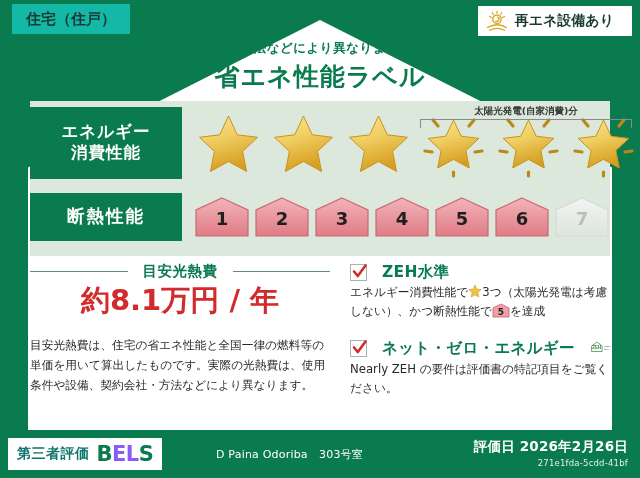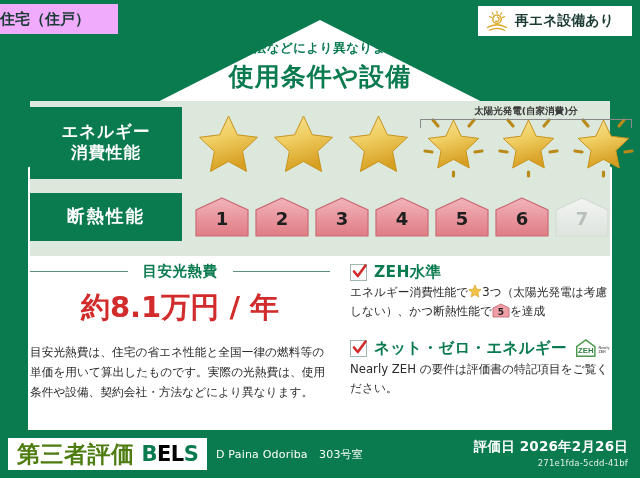--- a/index.html
+++ b/index.html
@@ -21,24 +21,24 @@
     left: 28px; top: 20px;
     width: 584px; height: 410px;
     background: #ffffff;
     -webkit-clip-path: polygon(0% 36%, 50% 0%, 100% 36%, 100% 100%, 0% 100%);
     clip-path: polygon(0% 36%, 50% 0%, 100% 36%, 100% 100%, 0% 100%);
   }
 
   
   .category-tag {
     position: absolute;
-    left: 0px; top: 4px;
+    left: 12px; top: 4px;
     width: 118px; height: 30px;
-    background: #f0abfc;
-    display: flex; align-items: center; justify-content: flex-start;
+    background: #14b8a6;
+    display: flex; align-items: center; justify-content: center;
     font-size: 15px; font-weight: bold; color: #1a3a33;
     letter-spacing: 0px;
   }
 
   
   .renew-badge {
     position: absolute;
     right: 8px; top: 6px;
     height: 30px;
     background: #ffffff;
@@ -146,40 +146,39 @@
   .cost-head {
     display: flex; align-items: center; gap: 15px;
     justify-content: center;
   }
   .cost-head .line { flex: 1; height: 1px; background: #5c8f7c; }
   .cost-head .t {
     font-size: 14.5px; font-weight: bold; color: #0a7a4f;
     letter-spacing: 0.5px; white-space: nowrap;
   }
   .cost-value {
-    margin-top: 7px;
     text-align: center;
     font-size: 29px; font-weight: bold; color: #d22b2b;
     letter-spacing: 0px;
   }
   .cost-note {
     margin-top: 14px;
     font-size: 11.7px; color: #2a2a2a;
     line-height: 1.72;
     letter-spacing: 0px;
   }
 
   
   .zeh-col {
     position: absolute;
     left: 350px; top: 262px; width: 262px;
   }
   .zeh-item + .zeh-item { margin-top: 17px; }
   .zeh-title {
-    display: flex; align-items: center; gap: 7px; text-align: center;
+    display: flex; align-items: center; gap: 15px; text-align: center;
   }
   .check-box {
     width: 17px; height: 17px;
     border: 1.5px solid #9fb8ab;
     background: #fff;
     position: relative; flex: 0 0 17px;
   }
   .check-box svg { position: absolute; left: 0; top: -3px; width: 17px; height: 19px; }
   .zeh-title .t {
     font-size: 15.5px; font-weight: bold; color: #0a7a4f;
@@ -207,28 +206,28 @@
     width: 640px; height: 46px;
     background: #0a7a4f;
   }
   .bels-tag {
     position: absolute; left: 8px; top: 6px;
     height: 32px; background: #ffffff;
     display: flex; align-items: center;
     padding: 0 9px; gap: 7px;
   }
   .bels-tag .jp {
-    font-size: 23px; font-weight: bold; color: #4d7c0f;
+    font-size: 14px; font-weight: bold; color: #0f766e;
     letter-spacing: 0.5px;
   }
   .bels-tag .en {
     font-size: 21px; font-weight: bold; color: #0a7a4f;
     letter-spacing: -0.5px;
   }
-  .bels-tag .en .b2 { color: #000000; }
+  .bels-tag .en .b2 { color: #8b5cf6; }
   .prop-name {
     position: absolute; left: 216px; top: 15px;
     font-size: 11px; color: #ffffff; letter-spacing: 0.2px;
   }
   .eval-date {
     position: absolute; right: 12px; top: 6px;
     text-align: right;
   }
   .eval-date .d {
     font-size: 13.5px; font-weight: bold; color: #ffffff;
@@ -264,21 +263,21 @@
         <path d="M13 7.2 a2.1 2.1 0 1 1 -1.6 3.5" fill="none" stroke="#d9a520" stroke-width="1.3"></path>
         <path d="M3.5 17.5 q9.5 -5.5 19 0" fill="none" stroke="#d9a520" stroke-width="1.4" stroke-linecap="round"></path>
         <path d="M5.5 20.3 q7.5 -4 15 0" fill="none" stroke="#d9a520" stroke-width="1.2" stroke-linecap="round"></path>
       </svg>
     </span>
     <span class="txt">再エネ設備あり</span>
   </div>
 
   <div class="hdr">
     <div class="sub">方法などにより異なります</div>
-    <div class="main">使用条件や設備</div>
+    <div class="main">省エネ性能ラベル</div>
   </div>
 
   <div class="ratings">
 
     <div class="rating-row row-energy">
       <div class="row-label">
         <span>エネルギー</span>
         <span>消費性能</span>
       </div>
       <div class="row-content">

